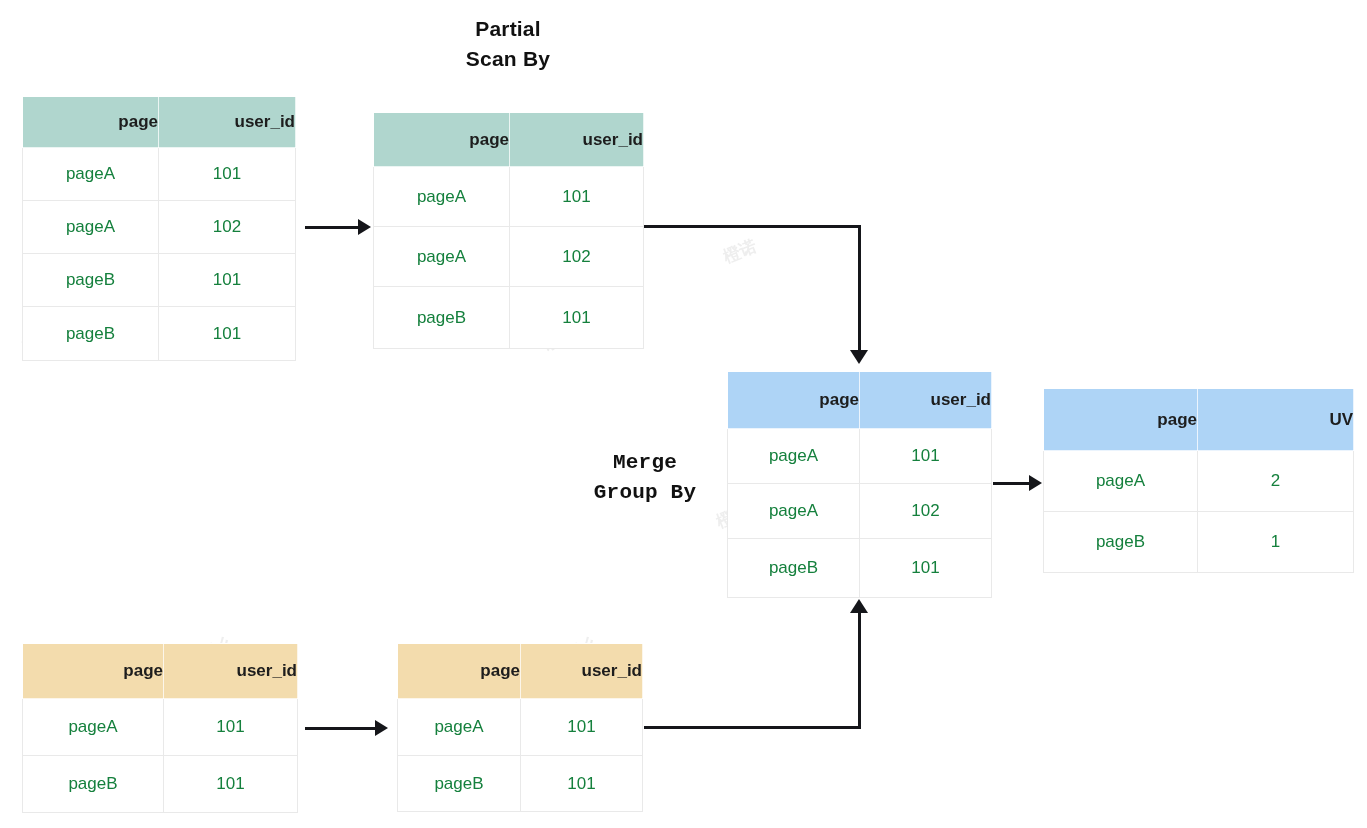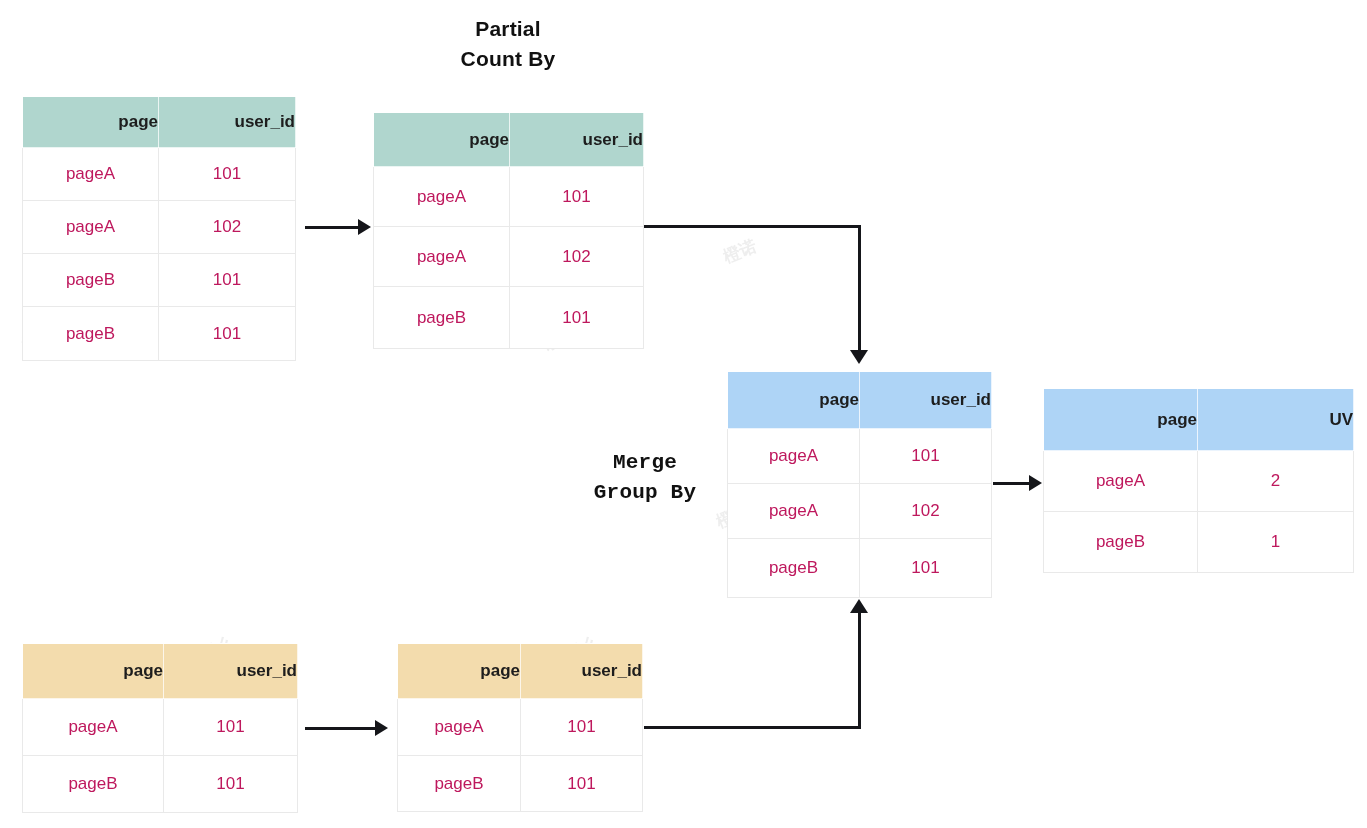--- a/index.html
+++ b/index.html
@@ -31,21 +31,21 @@
     border-collapse:collapse;
     table-layout:fixed;
     background:#ffffff;
     box-sizing:border-box;
   }
   .tbl td{
     border:1px solid #e9e9e9;
     text-align:center;
     vertical-align:middle;
     font-size:17px;
-    color:#be185d;
+    color:#15803d;
     padding:0;
     box-sizing:border-box;
     background:#ffffff;
   }
   .tbl tr.hdr td{
     font-weight:bold;
     color:#1d1d1d;
     font-size:17px;
     border-color:rgba(255,255,255,0.75);
     text-align:right;
@@ -100,21 +100,21 @@
   <div class="wm" style="left:884px;top:380px;">饿了么</div>
   <div class="wm" style="left:1046px;top:400px;font-size:17px;">橙诺</div>
   <div class="wm" style="left:30px;top:722px;font-size:17px;">橙诺</div>
   <div class="wm" style="left:183px;top:640px;font-size:17px;">饿了么</div>
   <div class="wm" style="left:404px;top:722px;font-size:17px;">橙诺</div>
   <div class="wm" style="left:548px;top:640px;font-size:17px;">饿了么</div>
   <div class="wm" style="left:723px;top:240px;font-size:17px;">橙诺</div>
 
 
   <div class="title" style="left:408px;top:14px;width:200px;">Partial
-Count By</div>
+Scan By</div>
 
   <div class="title" style="left:545px;top:448px;width:200px;font-family:Liberation Mono, monospace;">Merge
 Group By</div>
 
 
   <table class="tbl green" style="left:22px;top:96px;width:273px;height:264px;">
     <colgroup>
         <col style="width:136px">
         <col style="width:137px">
       </colgroup>

